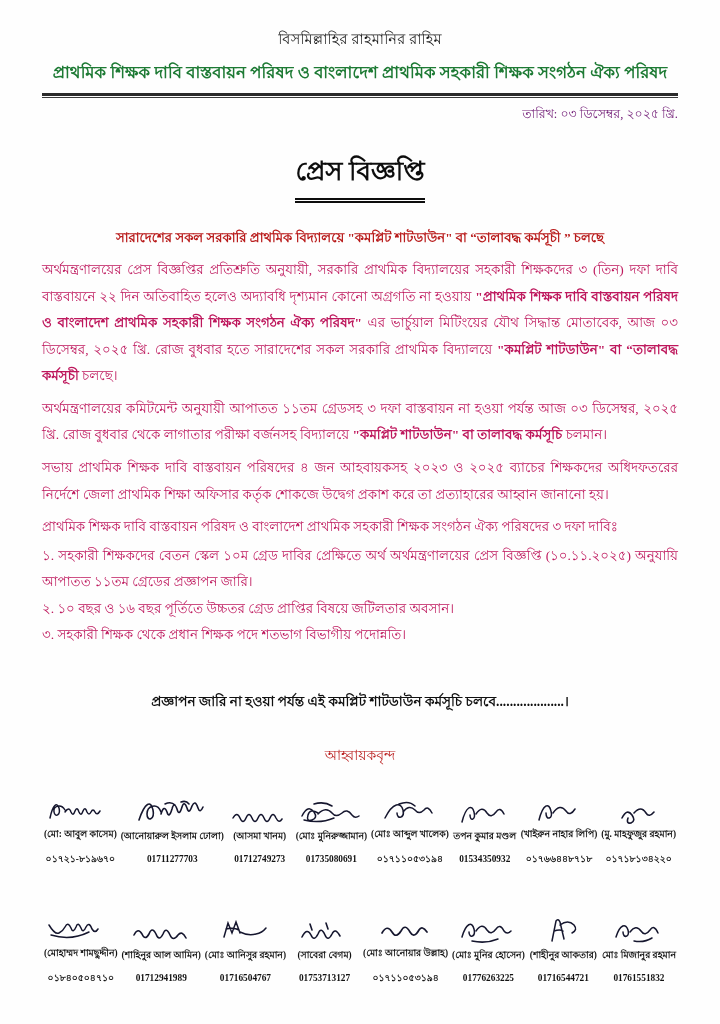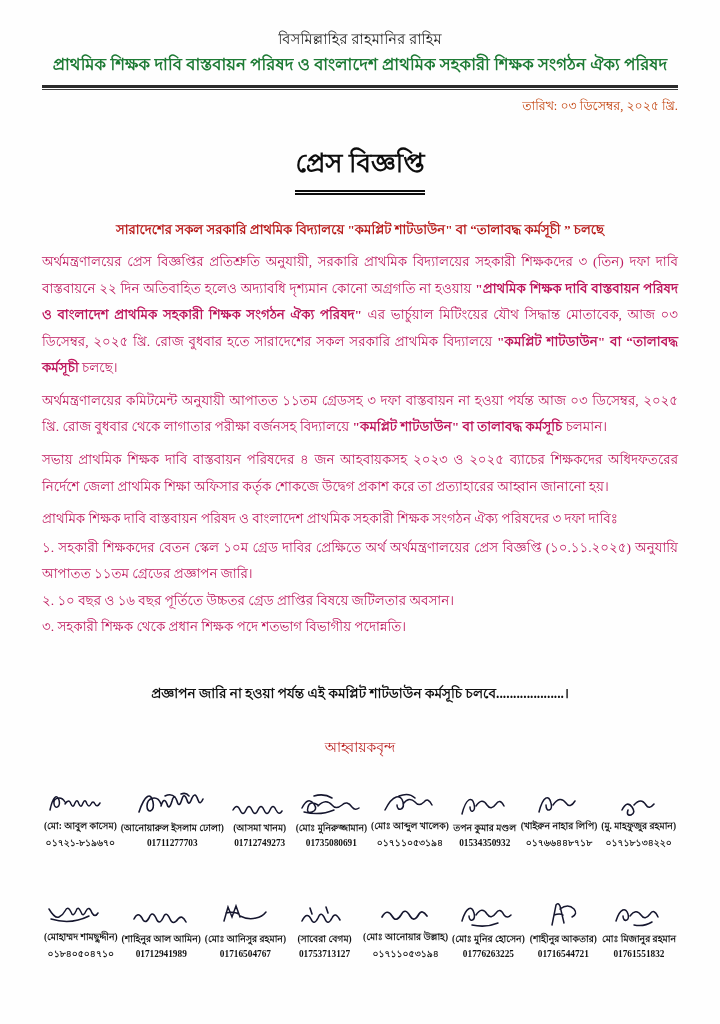--- a/index.html
+++ b/index.html
@@ -23,20 +23,21 @@
     position: relative;
     background: #fefefe;
   }
 
   
   .bismillah {
     text-align: center;
     font-size: 14.5px;
     color: #1a1a1a;
     letter-spacing: .2px;
+    margin-bottom: 8px;
   }
   .org-name {
     text-align: center;
     font-size: 16.5px;
     font-weight: bold;
     color: #1d7a34;
     letter-spacing: .1px;
     white-space: nowrap;
   }
   .rule-wrap {
@@ -48,21 +49,21 @@
   }
   .rule-thin {
     height: 1.1px;
     background: #3a3a3a;
     margin-top: 1.6px;
   }
   .date-line {
     text-align: right;
     font-size: 12.5px;
     margin-top: 7px;
-    color: #c2410c;
+    color: #701a75;
   }
 
   
   .title-wrap {
     text-align: center;
     margin-top: 26px;
   }
   .doc-title {
     display: inline-block;
     font-size: 26px;
@@ -149,21 +150,21 @@
   .sig-name {
     font-size: 9.3px;
     color: #121212;
     margin-top: 3px;
     white-space: nowrap;
     font-weight: bold;
   }
   .sig-phone {
     font-size: 9.3px;
     color: #121212;
-    margin-top: 2px;
+    margin-top: 10px;
     white-space: nowrap;
     font-weight: bold;
   }
 </style>
 </head>
 <body>
 
 <div class="page">
 
   <div>

